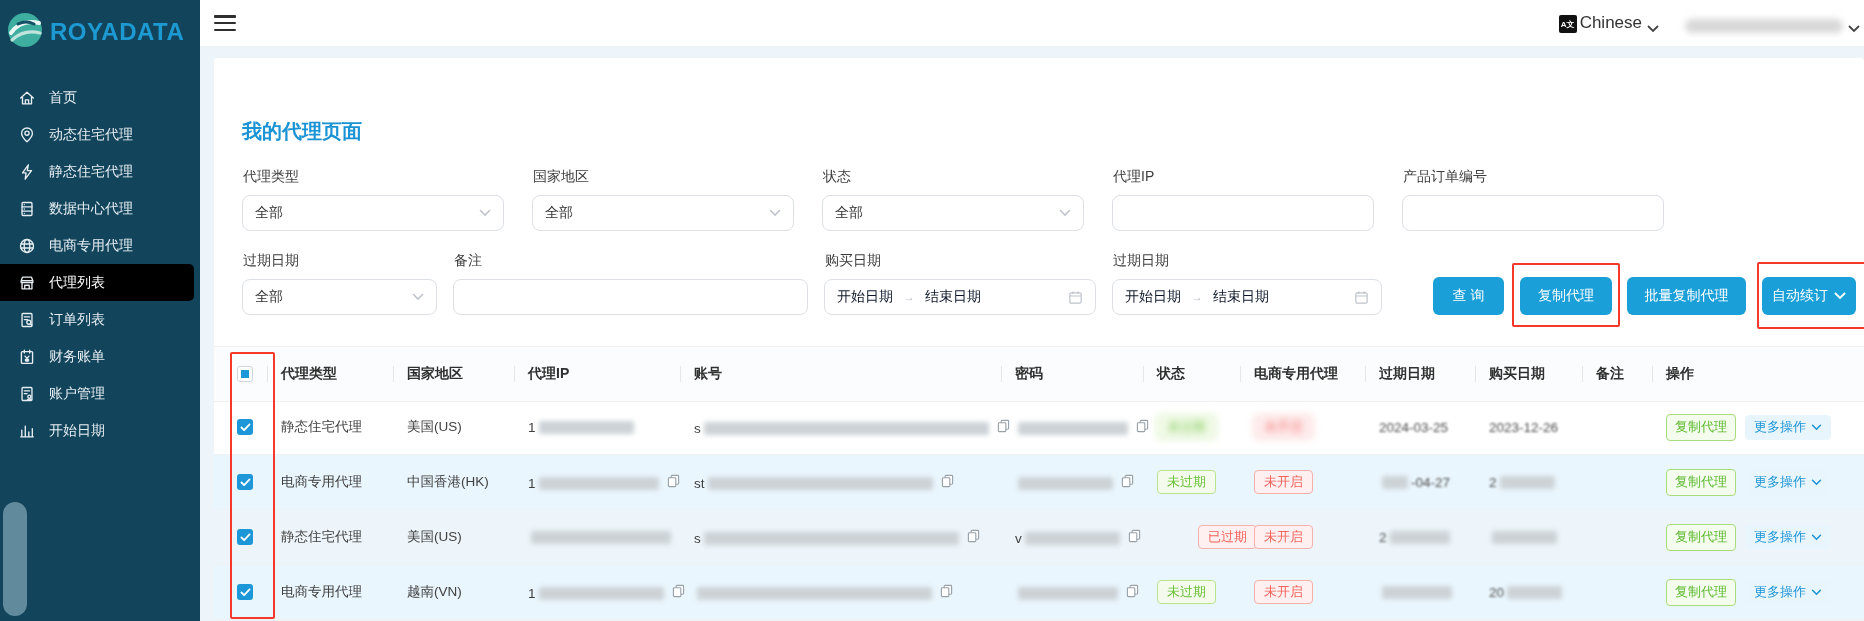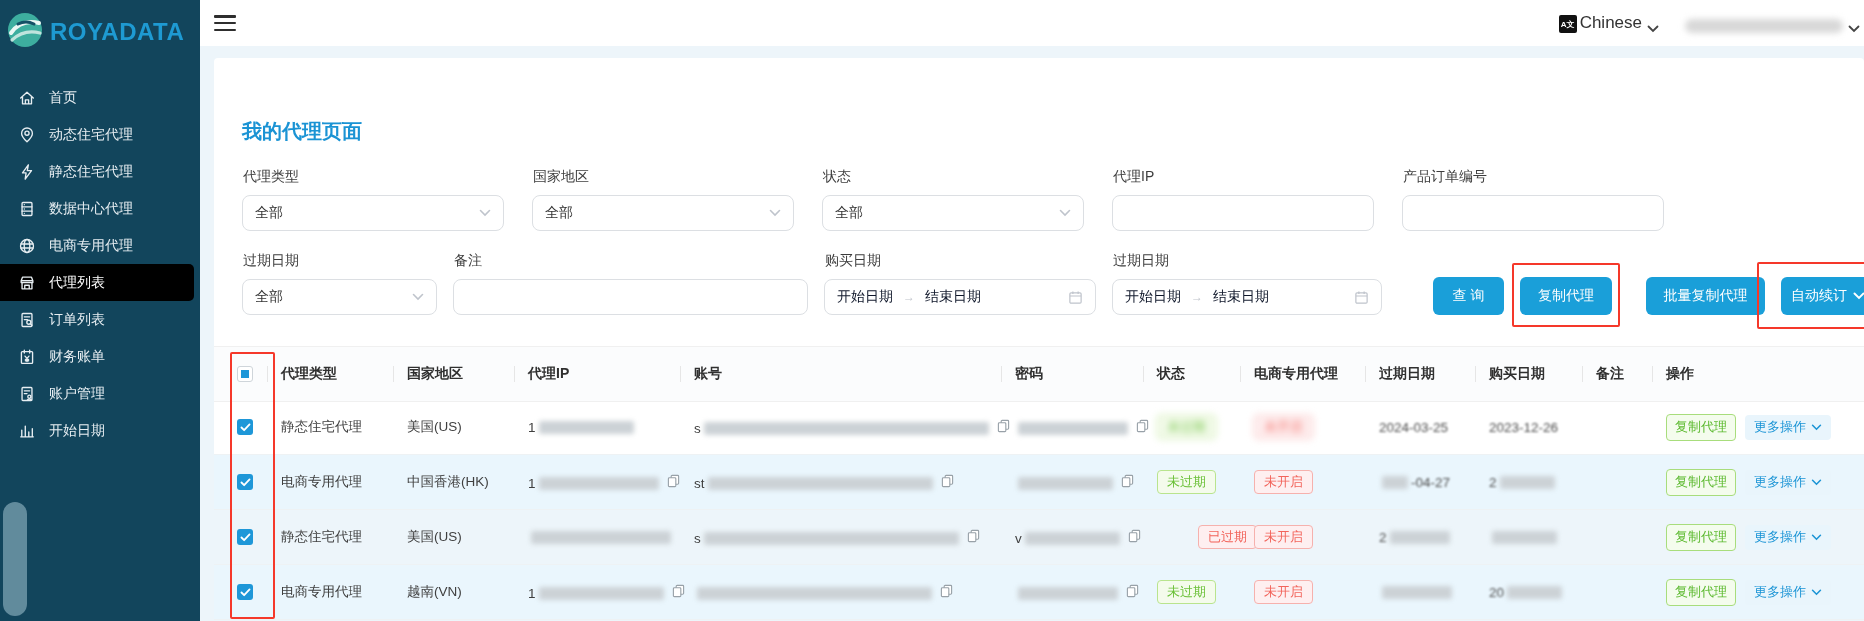--- a/index.html
+++ b/index.html
@@ -323,21 +323,21 @@
                 </svg>
               </span>
             </div>
           </div>
           <button class="btn" style="width: 71px; margin-left: 51px;">
             <span>查 询</span>
           </button>
           <button class="btn" style="width: 92px; margin-left: 16px;">
             <span>复制代理</span>
           </button>
-          <button class="btn" style="width: 119px; margin-left: 34px; font-family: Liberation Serif, serif;">
+          <button class="btn" style="width: 119px; margin-left: 15px; font-family: Liberation Serif, serif;">
             <span>批量复制代理</span>
           </button>
           <button class="btn" style="width: 94px; margin-left: 16px;">
             <span>自动续订</span>
             <span style="margin-left: 6px; display: flex;">
               <svg width="12" height="8" viewBox="0 0 12 8">
                 <polyline points="1.5,1.5 6,6 10.5,1.5" fill="none" stroke="#fff" stroke-width="1.9" stroke-linecap="round"></polyline>
               </svg>
             </span>
           </button>

